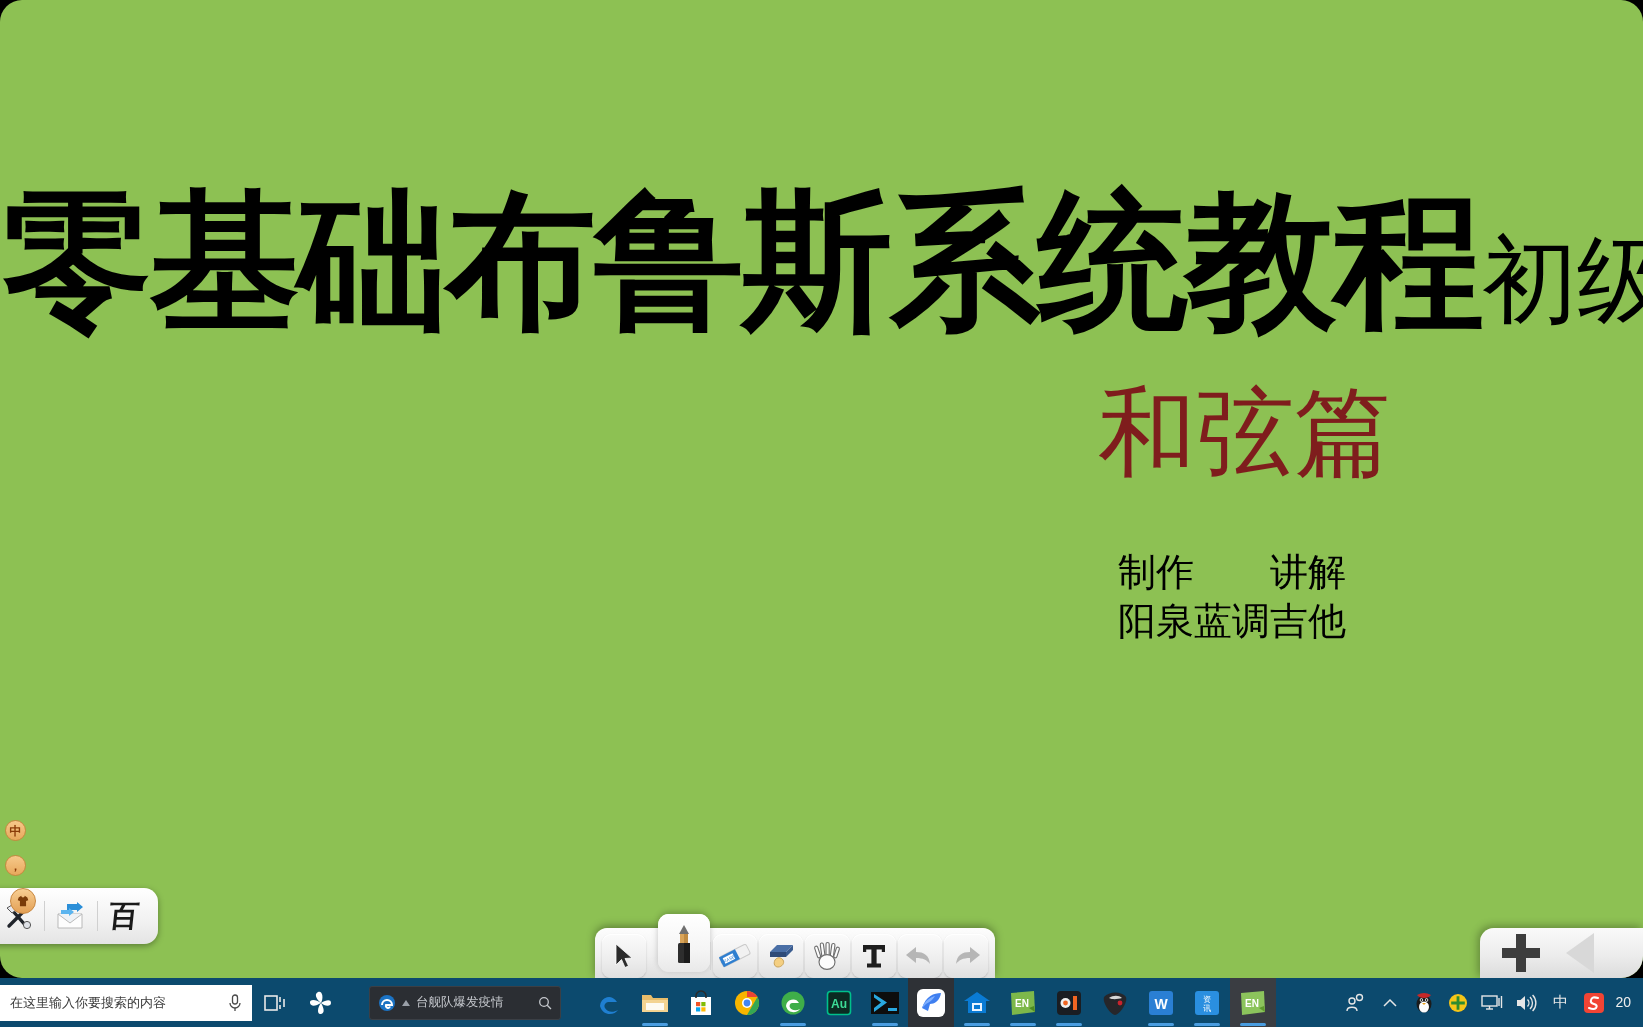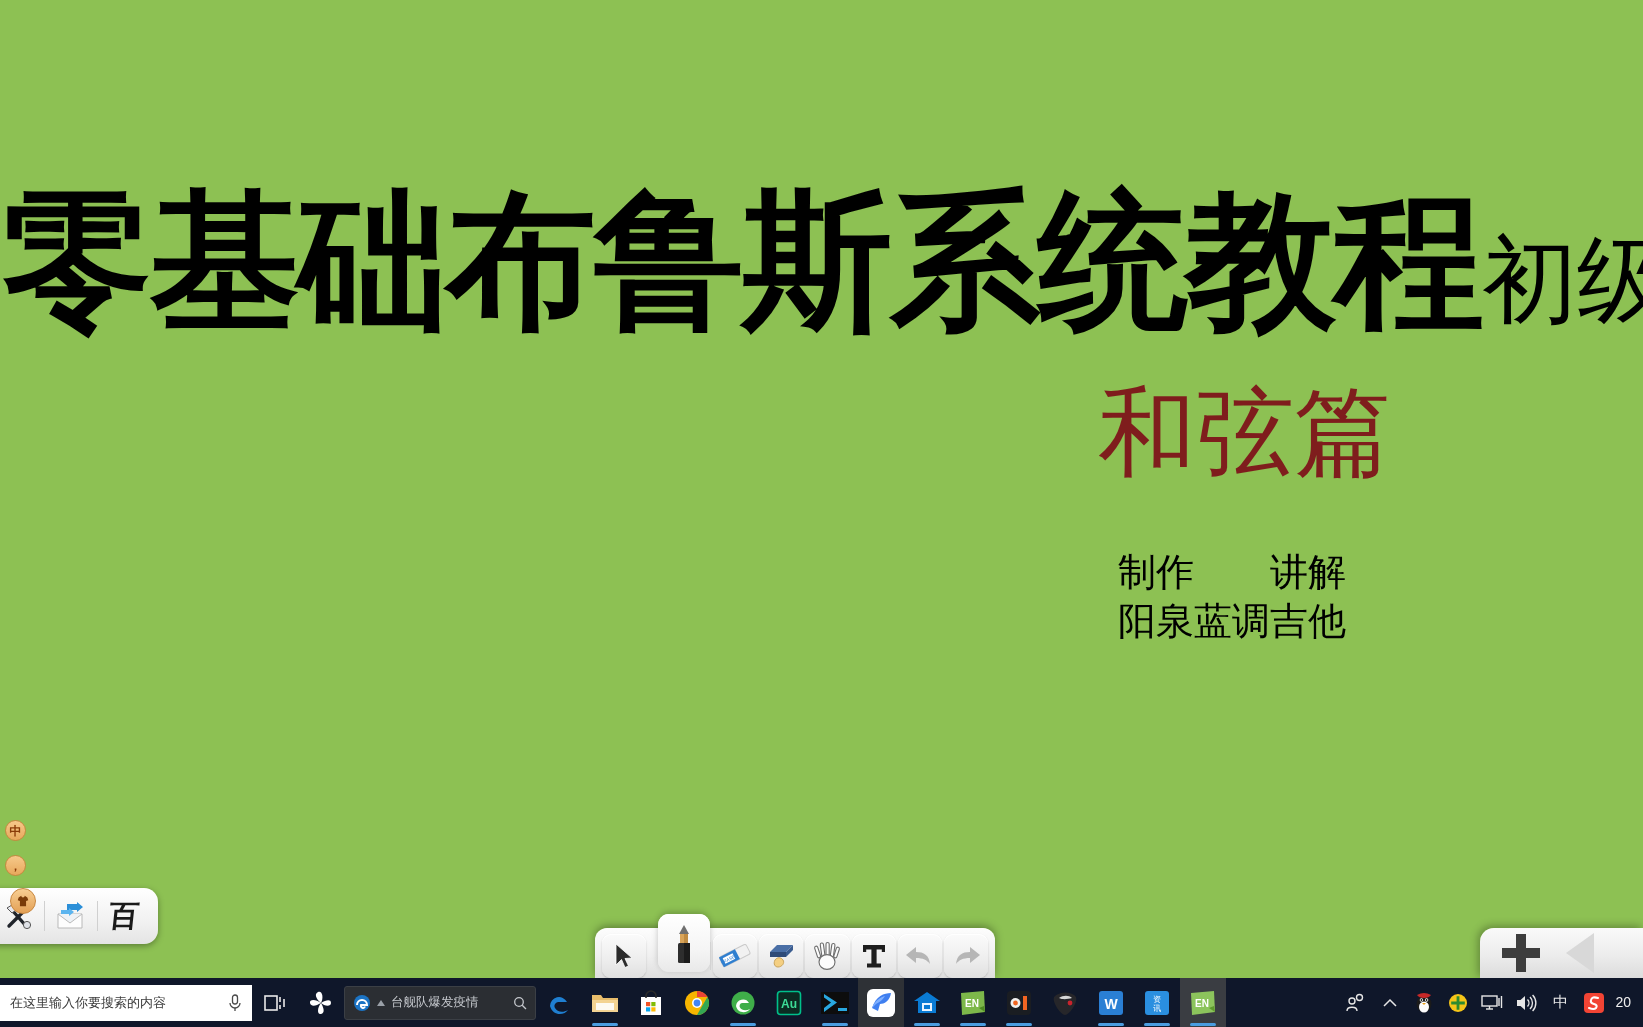--- a/index.html
+++ b/index.html
@@ -193,21 +193,21 @@
     box-sizing: border-box;
   }
 
   
   #taskbar {
     position: absolute;
     left: 0;
     bottom: 0;
     width: 1643px;
     height: 49px;
-    background: #0f172a;
+    background: #0c4a6e;
     display: flex;
     align-items: center;
     color: #e6e6e6;
     font-size: 13px;
   }
   #start-btn {
     width: 0px;
     height: 49px;
   }
   #search-box {
@@ -245,21 +245,21 @@
     background: #4a9de0;
     border-radius: 2px;
   }
   .tb-icon.focus::after { background: #6fbef5; width: 30px; }
   #news-pill {
     width: 192px;
     height: 34px;
     background: #2b2e33;
     border: 1px solid #3b3f45;
     border-radius: 3px;
-    margin: 0 0;
+    margin: 0 25px;
     display: flex;
     align-items: center;
     padding: 0 8px;
     box-sizing: border-box;
     gap: 6px;
     color: #c4c7cc;
     font-size: 12.5px;
     flex: 0 0 auto;
   }
   #tray {
@@ -283,21 +283,21 @@
     line-height: 1.25;
     text-align: left;
     padding: 0 8px 0 4px;
     color: #efefef;
     white-space: pre-line;
   }
 </style>
 </head>
 <body>
 
-<div id="slide" style="background: rgb(141, 193, 83);">
+<div id="slide" style="background: rgb(141, 193, 83); border-radius: 22px;">
 
   <div class="title-line1">
     <span class="title-main">零基础布鲁斯系统教程</span>
     <span class="title-sub">初级</span>
   </div>
 
   <div class="title-line2">和弦篇</div>
 
   <div class="credits">制作　　讲解
 阳泉蓝调吉他</div>

